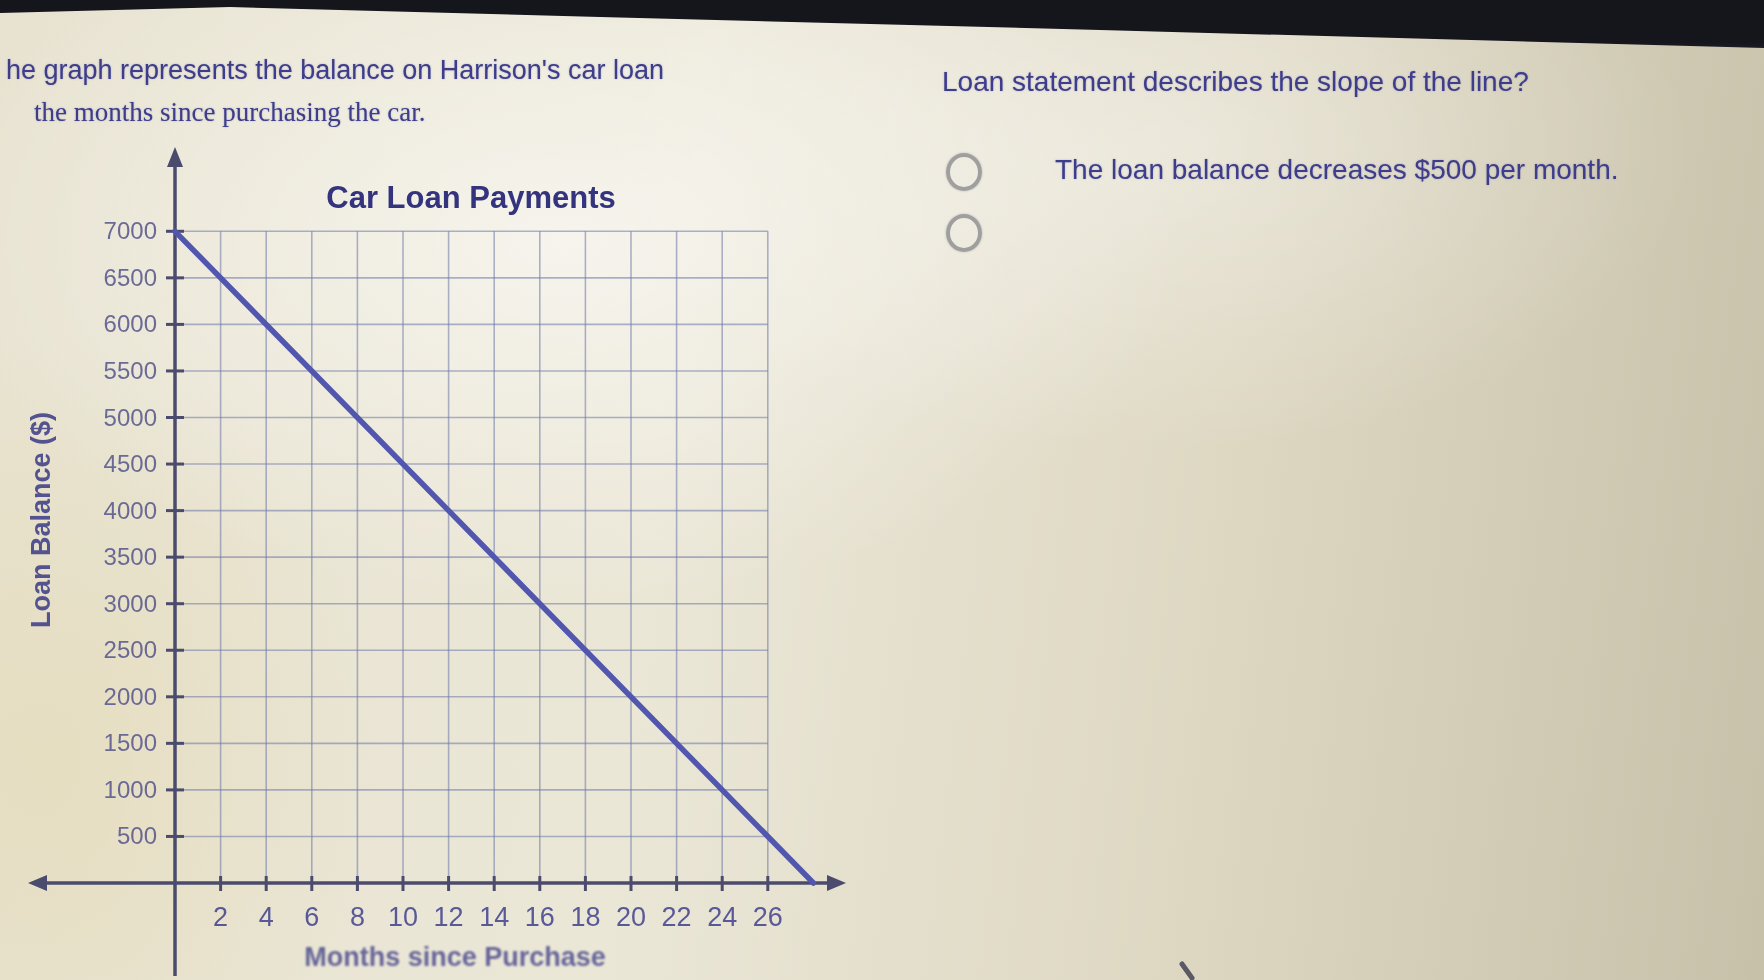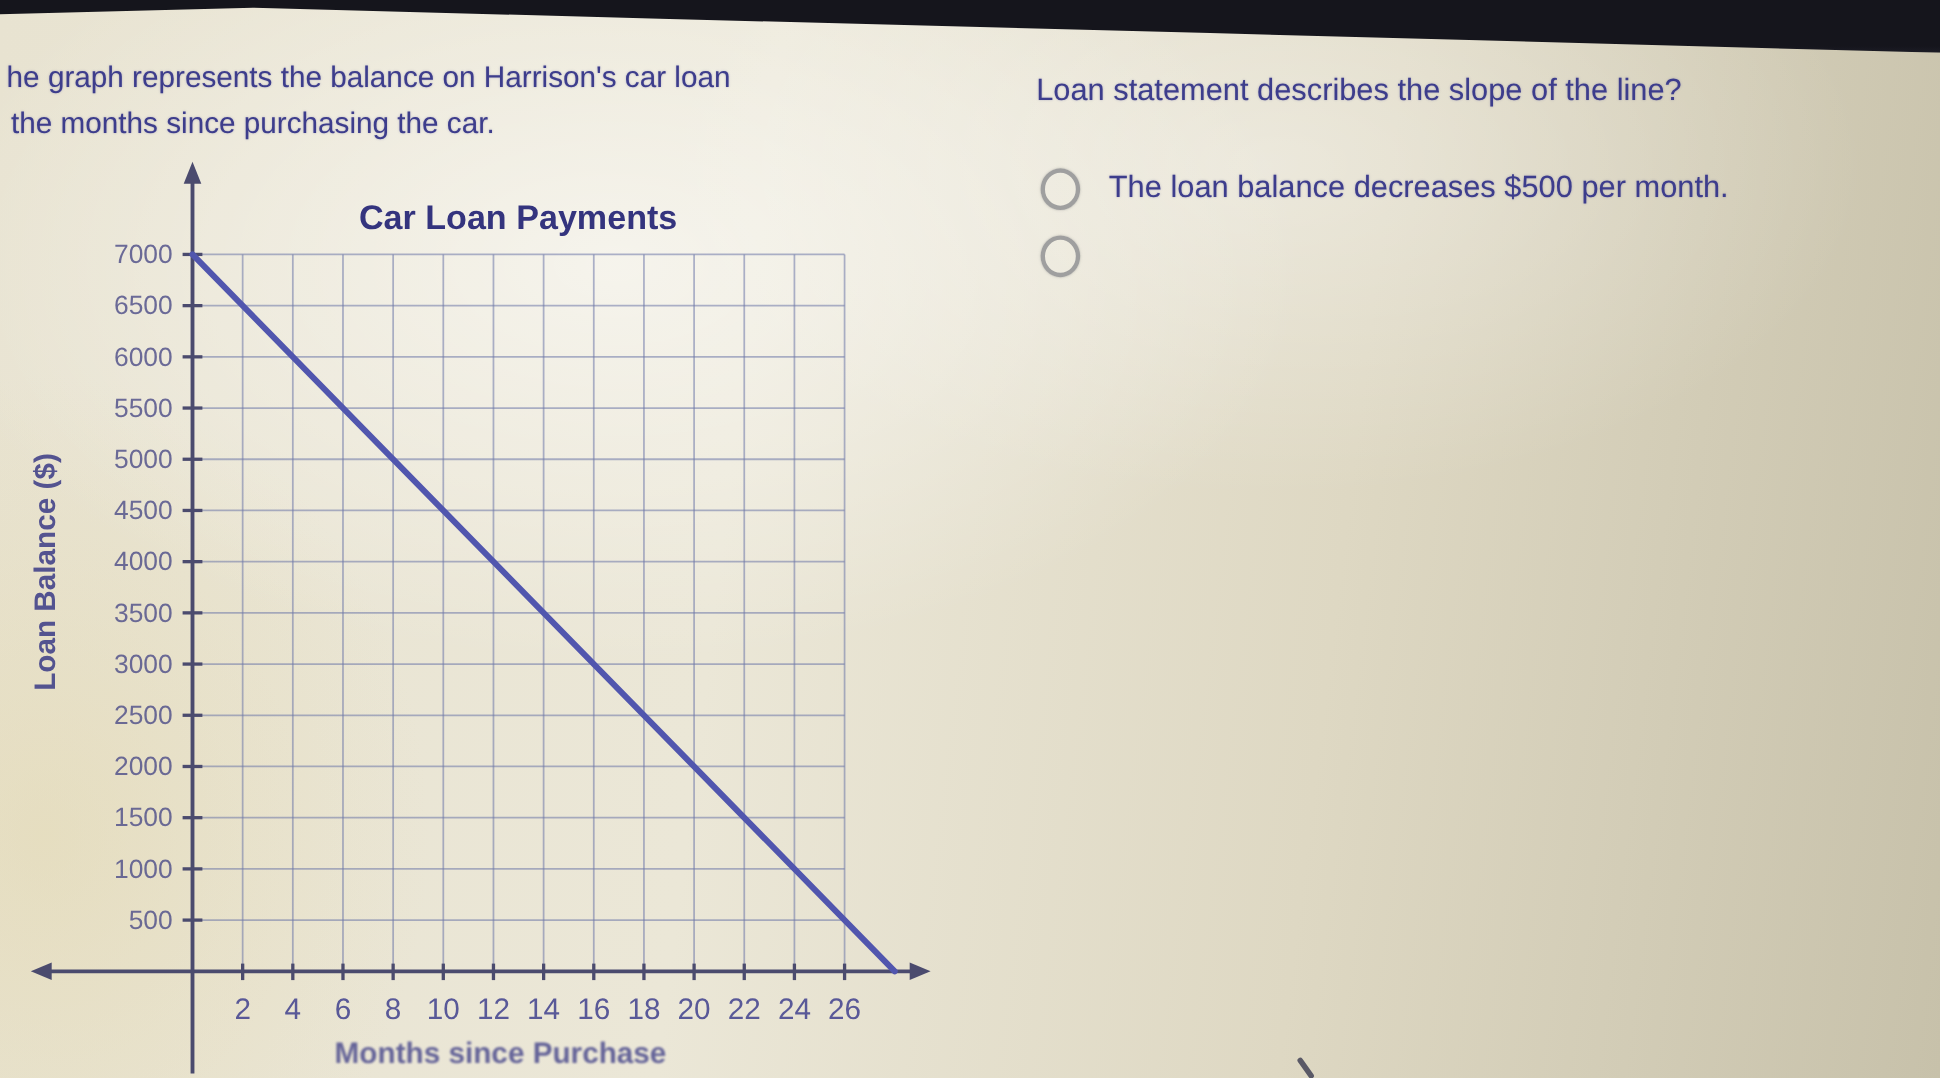--- a/index.html
+++ b/index.html
@@ -15,39 +15,40 @@
   .bezel{
     position:absolute;left:0;top:0;width:1764px;height:60px;
     background:linear-gradient(180deg, var(--bezel) 70%, #2a2a38 100%);
     clip-path:polygon(0 0, 1764px 0, 1764px 48px, 1100px 30px, 600px 17px, 230px 7px, 0 13px);
   }
   .intro{
     position:absolute;left:6px;top:50px;width:820px;
     color:var(--ink);font-size:27px;line-height:1.55;
     text-shadow:0 0 2px rgba(61,61,140,0.35);
   }
-  .intro .l2{margin-left:4px;}
+  .intro .l2{margin-left:28px;font-family:Liberation Serif, serif;}
   .prompt{
     position:absolute;left:942px;top:66px;width:810px;
     color:var(--ink);font-size:28px;
     text-shadow:0 0 2px rgba(61,61,140,0.35);
   }
   .options{
     position:absolute;left:946px;top:152px;width:812px;
     list-style:none;margin:0;padding:0;
   }
   .options li{display:flex;align-items:flex-start;margin-bottom:22px;}
   .radio{
     width:28px;height:30px;border:4px solid var(--radio_ring);border-radius:50%;
     flex:0 0 auto;margin-right:26px;margin-top:1px;background:transparent;
     box-shadow:0 0 2px rgba(120,120,120,0.5);
   }
   .opt-text{
     color:var(--ink);font-size:28px;line-height:1.32;
     text-shadow:0 0 2px rgba(61,61,140,0.35);
+    margin-left:47px;
   }
   .options li:nth-child(4) .opt-text{font-size:33px;max-width:736px;}
   svg.chart{position:absolute;left:0;top:0;}
   svg.chart text{font-family:"Liberation Sans", sans-serif;}
   .xt{font-size:27px;fill:#4a4a92;opacity:.9;}
   .yt{font-size:24px;fill:#55558c;opacity:.85;}
   .ct{font-size:31px;font-weight:bold;fill:#34347e;}
   .al{font-size:27px;font-weight:bold;fill:#44448a;opacity:.9;}
   .xlab{filter:blur(1.2px);opacity:.8;}
 </style>

